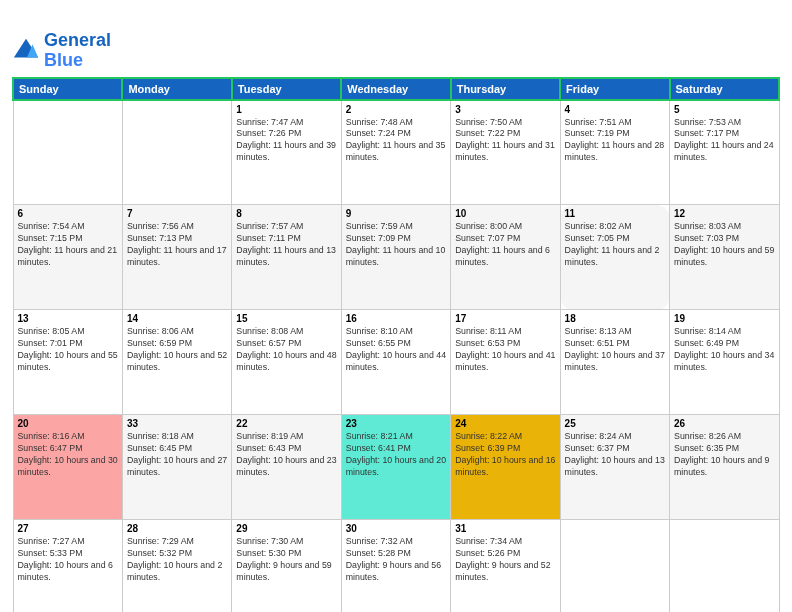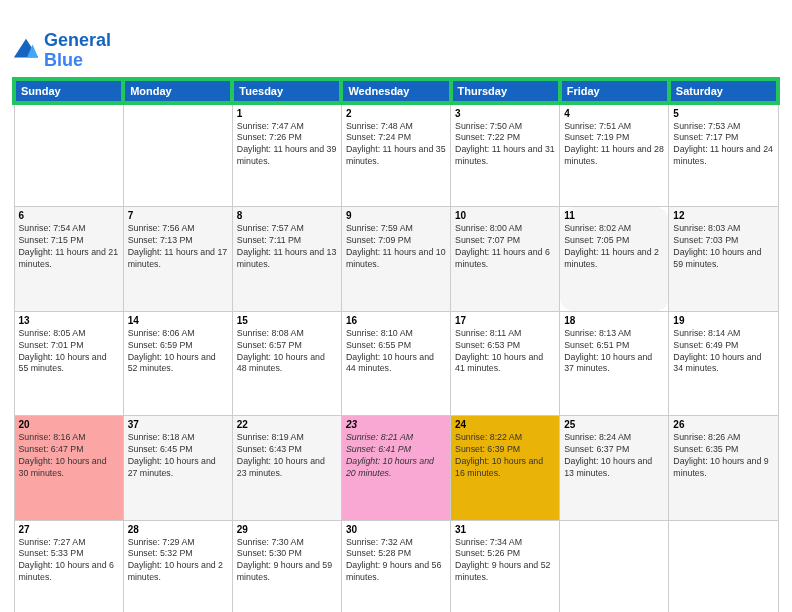--- a/index.html
+++ b/index.html
@@ -61,21 +61,21 @@
       flex: 1;
       font-size: 9.5px;
     }
     .calendar th {
       background: #1565c0;
       color: #fff;
       text-align: left;
       padding: 4px 5px;
       font-size: 11px;
       font-weight: bold;
-      border: 4px solid #22c55e;
+      border: 2px solid #22c55e;
     }
     .calendar td {
       border: 1px solid #ccc;
       vertical-align: top;
       padding: 3px 4px;
       width: calc(100% / 7);
       height: 74px;
       background: #fff;
     }
     .calendar tr:nth-child(even) td {
@@ -213,28 +213,28 @@
             <span class="day-num">19</span>
             <div class="day-info">Sunrise: 8:14 AM<br>Sunset: 6:49 PM<br>Daylight: 10 hours and 34 minutes.</div>
           </td>
         </tr>
         <tr>
           <td style="background: #fca5a5;">
             <span class="day-num">20</span>
             <div class="day-info">Sunrise: 8:16 AM<br>Sunset: 6:47 PM<br>Daylight: 10 hours and 30 minutes.</div>
           </td>
           <td style="background: rgb(245, 245, 245);">
-            <span class="day-num">37</span>
+            <span class="day-num">33</span>
             <div class="day-info">Sunrise: 8:18 AM<br>Sunset: 6:45 PM<br>Daylight: 10 hours and 27 minutes.</div>
           </td>
           <td style="background: rgb(245, 245, 245);">
             <span class="day-num">22</span>
             <div class="day-info">Sunrise: 8:19 AM<br>Sunset: 6:43 PM<br>Daylight: 10 hours and 23 minutes.</div>
           </td>
-          <td style="background: #f9a8d4; font-style: italic;">
+          <td style="background: #5eead4;">
             <span class="day-num">23</span>
             <div class="day-info">Sunrise: 8:21 AM<br>Sunset: 6:41 PM<br>Daylight: 10 hours and 20 minutes.</div>
           </td>
           <td style="background: #eab308;">
             <span class="day-num">24</span>
             <div class="day-info">Sunrise: 8:22 AM<br>Sunset: 6:39 PM<br>Daylight: 10 hours and 16 minutes.</div>
           </td>
           <td style="background: rgb(245, 245, 245);">
             <span class="day-num">25</span>
             <div class="day-info">Sunrise: 8:24 AM<br>Sunset: 6:37 PM<br>Daylight: 10 hours and 13 minutes.</div>

